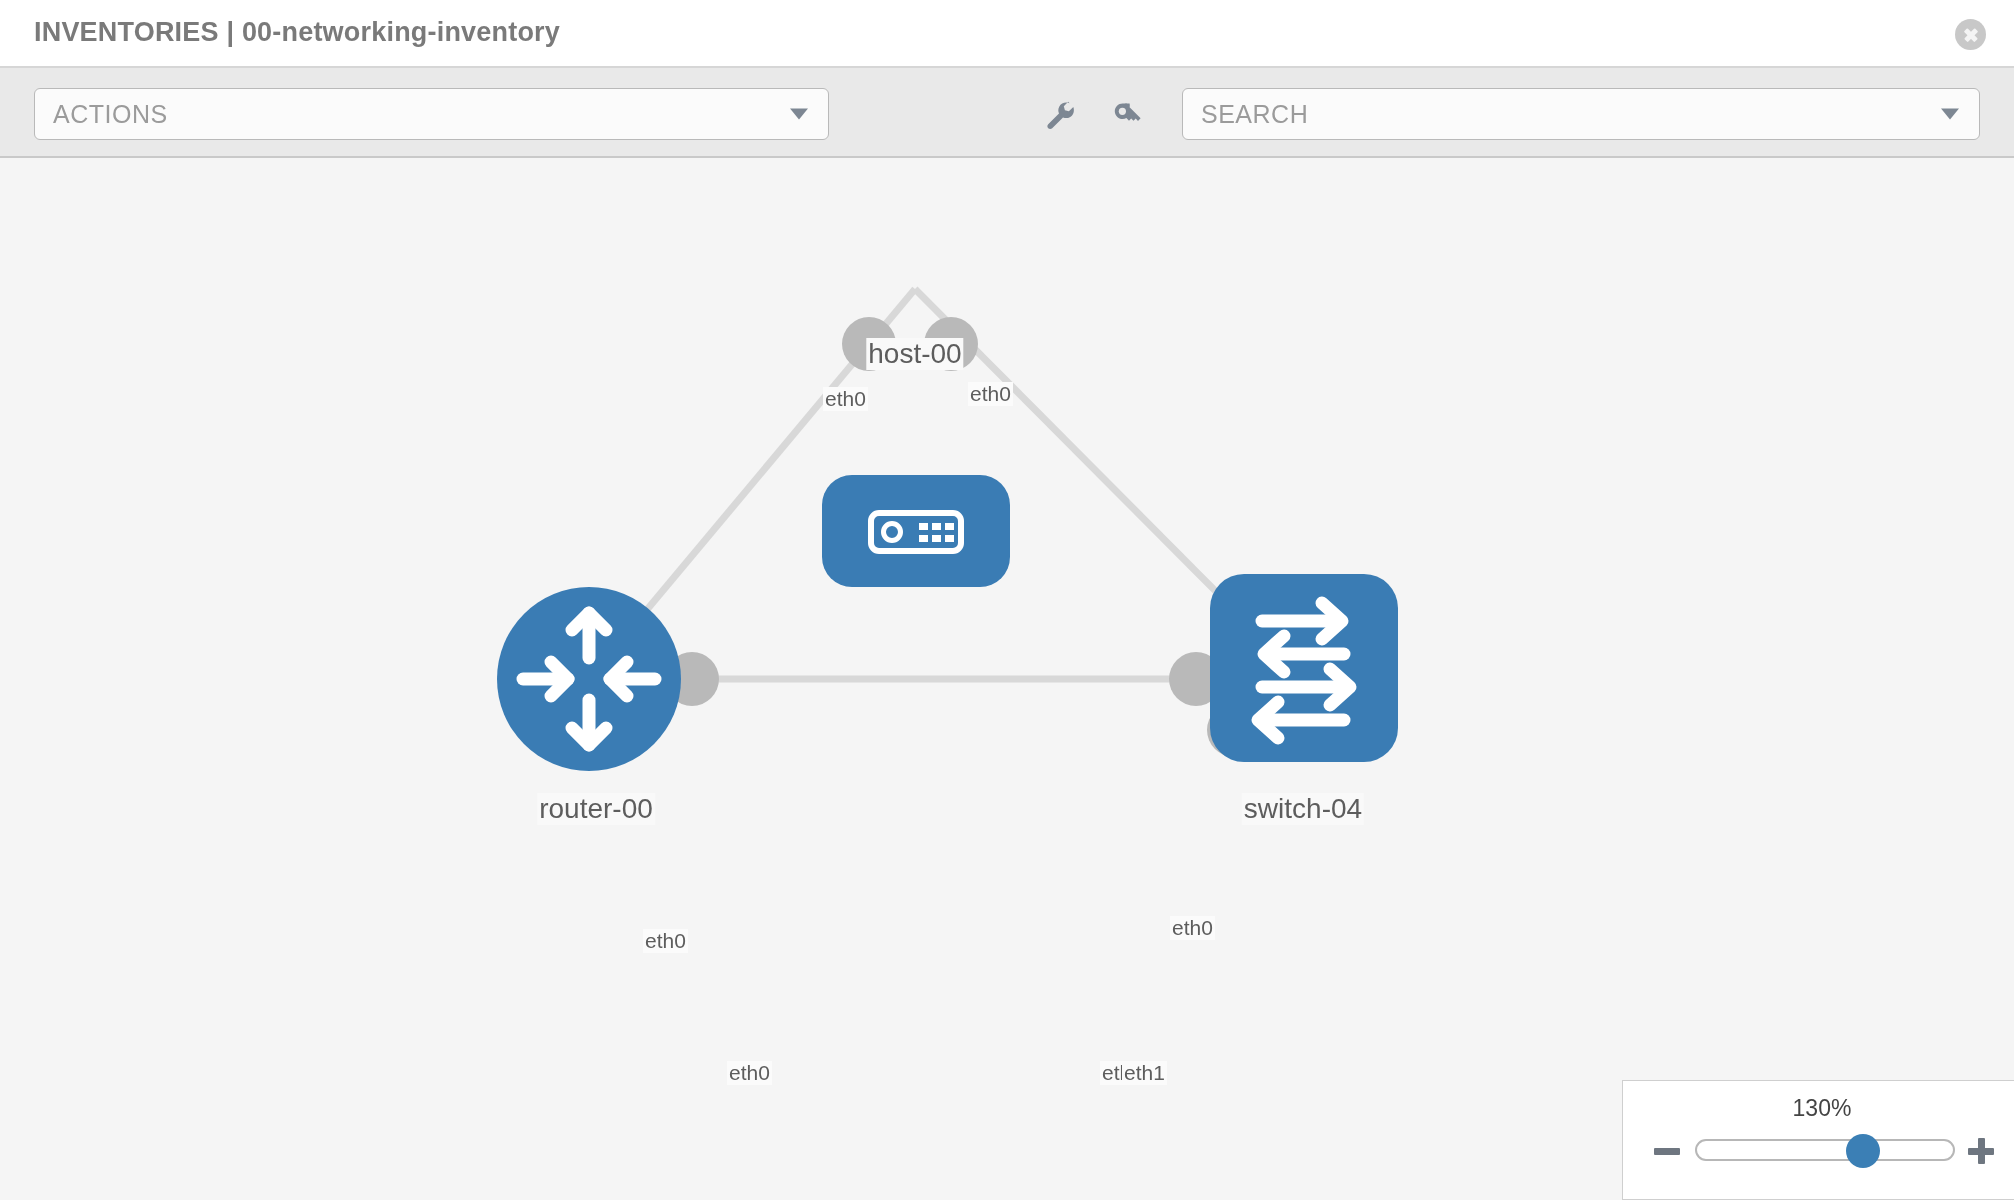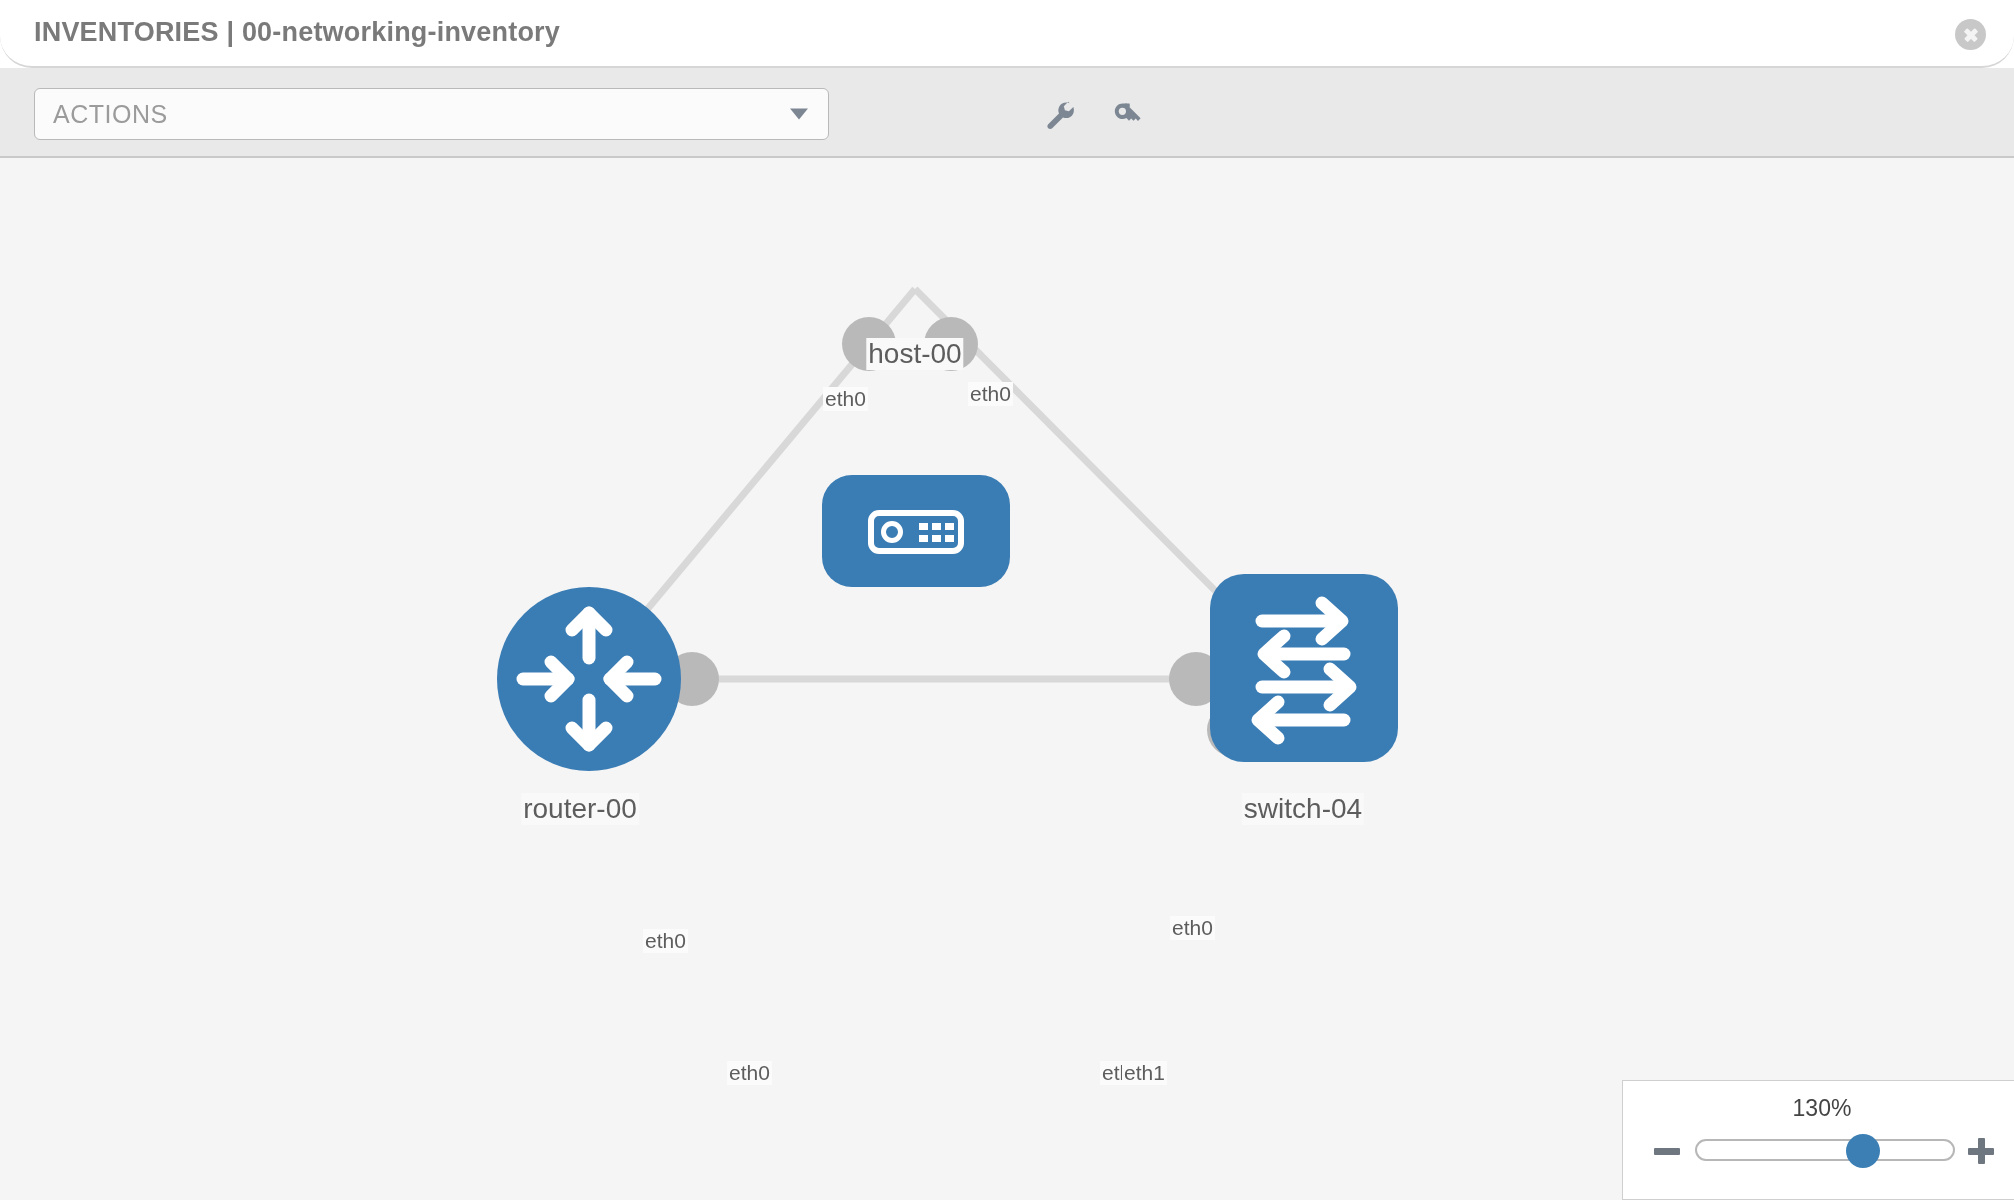--- a/index.html
+++ b/index.html
@@ -17,21 +17,20 @@
 
   
   .header {
     position: absolute;
     left: 0; top: 0;
     width: 2014px;
     height: 68px;
     background: #ffffff;
     border-bottom: 2px solid #d6d6d6;
     box-sizing: border-box;
-    border-radius: 32px;
   }
   .page-title {
     position: absolute;
     left: 34px;
     top: 17px;
     font-size: 27px;
     font-weight: bold;
     color: #7a7a7a;
     letter-spacing: 0.2px;
     white-space: nowrap;
@@ -240,20 +239,24 @@
     </svg>
   </div>
 
   <div class="tool-icon" id="key-icon">
     <svg viewBox="0 0 34 34" width="34" height="34" aria-hidden="true">
       <path d="M12.6 4.5c-4.3 0-7.8 3.5-7.8 7.8 0 4.3 3.5 7.8 7.8 7.8 1.4 0 2.7-0.4 3.8-1.0l2.6 2.6 2.2-2.2 2.3 2.3 2.2-2.2 2.3 2.3 2.6-2.6-11.0-11.0c0.1-0.6 0.2-1.2 0.2-1.8 0-0.7-0.1-1.3-0.2-1.9-0.9-0.1-1.7-0.1-2.6-0.1l0-0.1c-1.1-0.6-2.6 0.2-4.4 0.1z" fill="#7d8793"></path>
       <circle cx="12.4" cy="12.3" r="3.6" fill="#e9e9e9"></circle>
     </svg>
   </div>
 
+  <div class="select-box" id="search-select">
+    <span class="sel-label">SEARCH</span>
+    <span class="caret"></span>
+  </div>
 
 </div>
 
 <div class="canvas">
 
   <svg class="topology-svg" viewBox="0 0 2014 1042">
 
     <g>
       <line x1="915" y1="131" x2="589" y2="521" stroke="#d8d8d8" stroke-width="7"></line>
       <line x1="915" y1="131" x2="1303" y2="521" stroke="#d8d8d8" stroke-width="7"></line>
@@ -321,21 +324,21 @@
 
   <span class="iface-label" style="left:823px; top:188px;">eth0</span>
   <span class="iface-label" style="left:968px; top:183px;">eth0</span>
   <span class="iface-label" style="left:643px; top:730px;">eth0</span>
   <span class="iface-label" style="left:1170px; top:717px;">eth0</span>
   <span class="iface-label" style="left:727px; top:862px;">eth0</span>
   <span class="iface-label" style="left:1100px; top:862px;">eth0</span>
   <span class="iface-label" style="left:1122px; top:862px;">eth1</span>
 
   <span class="node-label" style="left:915px; top:180px;">host-00</span>
-  <span class="node-label" style="left:580px; top:635px;">router-00</span>
+  <span class="node-label" style="left:596px; top:635px;">router-00</span>
   <span class="node-label" style="left:1303px; top:635px;">switch-04</span>
 
 </div>
 
 <div class="zoom-panel">
   <div class="zoom-value">130%</div>
   <div class="zoom-minus"></div>
   <div class="zoom-track">
     <div class="zoom-thumb" id="zoom-thumb" style="left: 65%;"></div>
   </div>

